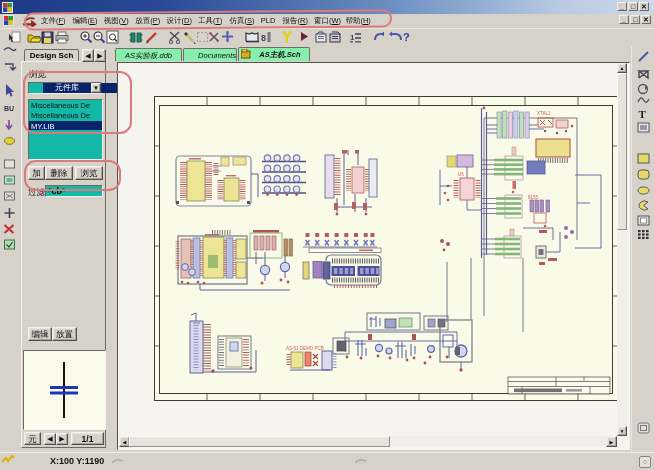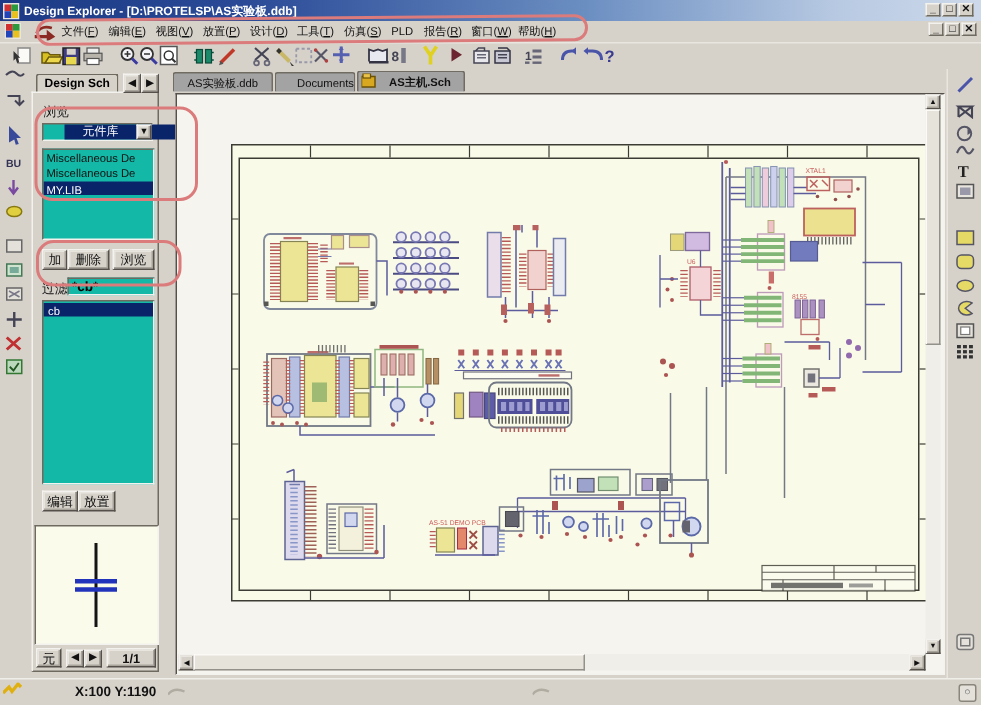--- a/index.html
+++ b/index.html
@@ -15,34 +15,33 @@
 #panel{left:20px;top:46px;width:88px;height:406px;background:#d6d2ca;}
 #docwin{left:114px;top:46px;width:521px;height:406px;}
 #rightstrip{left:631px;top:46px;width:23px;height:406px;background:#d6d2ca;border-left:1px solid #e9e6e0;}
 #statusbar{left:0;top:452px;width:654px;height:18px;background:#d6d2ca;border-top:1px solid #f0eee9;}
 .oval{position:absolute;border:2px solid #db7b7b;background:transparent;z-index:60;}
 .btn{position:absolute;background:#d6d2ca;border:1px solid;border-color:#f4f2ee #55514a #55514a #f4f2ee;box-shadow:inset -1px -1px 0 #a8a49c,inset 1px 1px 0 #e8e5df;font-size:8.5px;color:#111;text-align:center;box-sizing:border-box;overflow:hidden;}
 .sunken{position:absolute;background:#14b8a6;border:1px solid;border-color:#6f6a60 #f4f2ee #f4f2ee #6f6a60;box-sizing:border-box;overflow:hidden;}
 .lbl{position:absolute;font-size:8.5px;color:#111;white-space:nowrap;}
 .navybar{background:#0a246a;color:#fff;}
 #workspace{position:absolute;left:3px;top:16px;width:513px;height:388px;background:#f5f4ef;border:1px solid;border-color:#55514a #f4f2ee #f4f2ee #55514a;box-sizing:border-box;}
-.tab{position:absolute;top:2px;height:13px;background:#a3a3a3;border:1px solid #716c63;border-bottom:none;border-radius:2px 2px 0 0;font-size:7.5px;color:#111;text-align:center;box-sizing:border-box;padding-top:2px;}
+.tab{position:absolute;top:2px;height:13px;background:#86efac;border:1px solid #716c63;border-bottom:none;border-radius:2px 2px 0 0;font-size:7.5px;color:#111;text-align:center;box-sizing:border-box;padding-top:2px;font-style:italic;}
 </style></head>
 <body>
 <div id="app">
 
 <div id="titlebar" class="abs"></div>
 <svg class="abs" style="left:2px;top:2px" width="11" height="11" viewBox="0 0 11 11">
       <rect x="0" y="0" width="11" height="11" fill="#e8e4de"></rect>
       <rect x="1" y="1" width="4.5" height="4.5" fill="#d03030"></rect>
       <rect x="5.5" y="1" width="4.5" height="4.5" fill="#2a9a3a"></rect>
       <rect x="1" y="5.5" width="4.5" height="4.5" fill="#2244bb"></rect>
       <rect x="5.5" y="5.5" width="4.5" height="4.5" fill="#e8c020"></rect>
     </svg>
-<div id="titletext" class="abs">Design Explorer - [D:\PROTELSP\AS实验板.ddb]</div>
 <div class="abs winbtn" style="left:617px;top:2px;">_</div>
 <div class="abs winbtn" style="left:628px;top:2px;">□</div>
 <div class="abs winbtn" style="left:639px;top:2px;">✕</div>
 
 <div id="menubar" class="abs"></div>
 <svg class="abs" style="left:3px;top:15px" width="11" height="11" viewBox="0 0 11 11">
       <rect x="0" y="0" width="11" height="11" fill="#e8e4de"></rect>
       <rect x="1" y="1" width="4.5" height="4.5" fill="#d03030"></rect>
       <rect x="5.5" y="1" width="4.5" height="4.5" fill="#2a9a3a"></rect>
       <rect x="1" y="5.5" width="4.5" height="4.5" fill="#2244bb"></rect>
@@ -259,23 +258,20 @@
 <div style="color:#111;padding:1px 0 0 2px;white-space:nowrap;">Miscellaneous De</div>
 <div class="navybar" style="margin-top:1px;padding:1px 0 0 2px;height:8px;">MY.LIB</div>
 </div>
 
 <div class="btn" style="left:28px;top:166px;width:17px;height:14px;line-height:13px;">加</div>
 <div class="btn" style="left:45px;top:166px;width:28px;height:14px;line-height:13px;">删除</div>
 <div class="btn" style="left:75px;top:166px;width:28px;height:14px;line-height:13px;">浏览</div>
 <div class="lbl" style="left:28px;top:187px;">过滤</div>
 <div class="sunken" style="left:45px;top:185px;width:58px;height:12px;font-size:9px;font-weight:bold;padding:0 0 0 2px;">*cb*</div>
 
-<div class="sunken" style="left:28px;top:200px;width:75px;height:123px;">
-<div class="navybar" style="margin-top:1px;padding:1px 0 0 3px;height:8px;font-size:7.5px;">cb</div>
-</div>
 <div class="btn" style="left:28px;top:327px;width:24px;height:14px;line-height:13px;">编辑</div>
 <div class="btn" style="left:52px;top:327px;width:25px;height:14px;line-height:13px;">放置</div>
 <div class="btn" style="left:77px;top:327px;width:24px;height:14px;line-height:13px;margin-top:48px;">查找</div>
 
 <div class="sunken" style="left:23px;top:350px;width:83px;height:80px;background:#fbfbec;"></div>
 <svg class="abs" style="left:24px;top:351px;" width="81" height="78" viewBox="0 0 81 78">
 <line x1="40" y1="11" x2="40" y2="67" stroke="#141414" stroke-width="2"></line>
 <line x1="26" y1="36.5" x2="54" y2="36.5" stroke="#2233bb" stroke-width="3"></line>
 <line x1="26" y1="42" x2="54" y2="42" stroke="#2233bb" stroke-width="3"></line>
 </svg>

